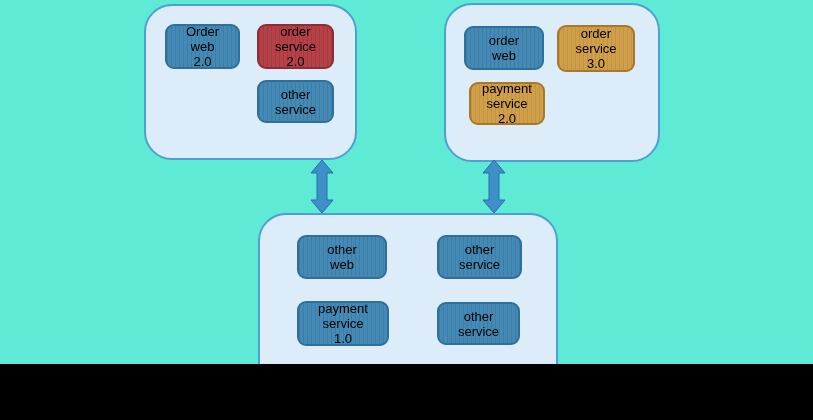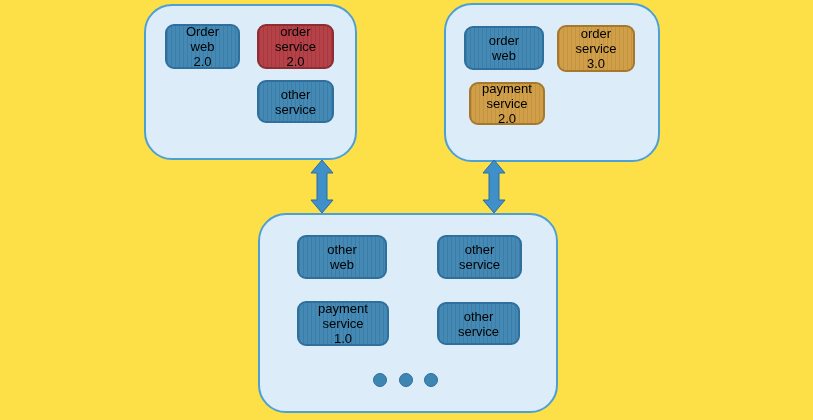--- a/index.html
+++ b/index.html
@@ -4,22 +4,22 @@
 <style>
   html, body {
     margin: 0;
     padding: 0;
     background: #000000;
     font-family: "Liberation Sans", sans-serif;
   }
   .canvas {
     position: relative;
     width: 813px;
-    height: 420px;
-    background: #fde047;
+    height: 364px;
+    background: #5eead4;
     overflow: hidden;
   }
   .group {
     position: absolute;
     background: #dcecf9;
     border: 2px solid #4da0d4;
     border-radius: 28px;
     box-sizing: border-box;
   }
   .node {

